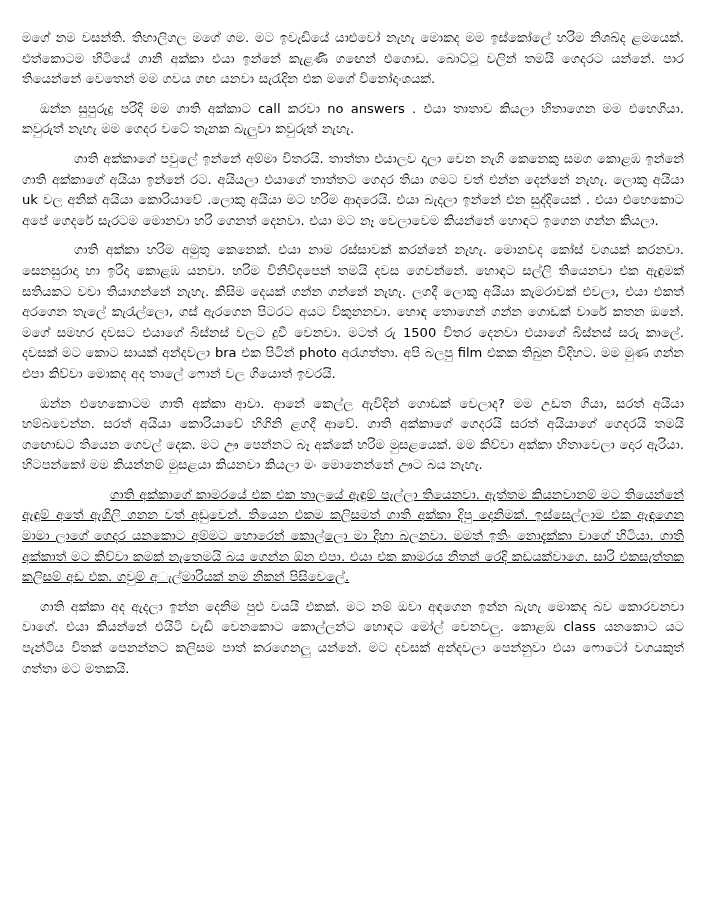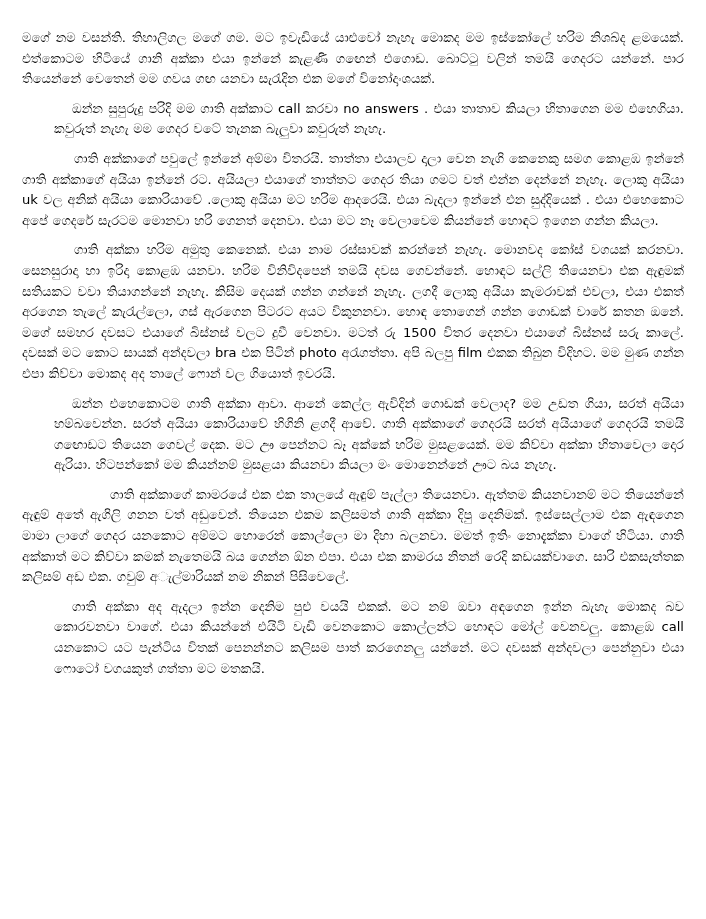--- a/index.html
+++ b/index.html
@@ -26,38 +26,38 @@
     font-size: 13.1px;
     line-height: 20.6px;
     text-align: justify;
     text-justify: inter-word;
     margin: 0 0 9px 0;
     word-spacing: 0.5px;
     color: #000000;
   }
   .para.indent-sm {
     text-indent: 18px;
-    margin-left: 32px;
   }
   .para.indent-md {
     text-indent: 52px;
   }
   .para.indent-lg {
     text-indent: 88px;
+    text-decoration: underline;
   }
   .para.first {
     text-indent: 0;
   }
 </style>
 </head>
 <body>
 
 <div class="page">
 
   <p class="para first">මගේ නම වසන්ති. තිහාලිගල මගේ ගම. මට ඉවැඩියේ යාළුවෝ නැහැ මොකද මම ඉස්කෝලේ හරිම නිශබ්ද ළමයෙක්. එත්කොටම හිටියේ ගානි අක්කා එයා ඉන්නේ කැළණි ගඟෙන් එගොඩ. බොට්ටු වලින් තමයි ගෙදරට යන්නේ. පාර තියෙන්නේ වෙතෙන් මම ගවය ගඟ යනවා සැරැදින එක මගේ විනෝදාංශයක්.</p>
   <p class="para indent-sm">ඔන්න සුපුරුදු පරිදි මම ගාති අක්කාට  call කරවා   no answers . එයා තාතාව කියලා හිතාගෙන මම එහෙගියා. කවුරුත් නැහැ   මම ගෙදර වටේ තැනක බැලුවා කවුරුත් නැහැ.</p>
   <p class="para indent-md">ගාති අක්කාගේ පවුලේ ඉන්නේ අම්මා විතරයි. තාත්තා එයාලව දාලා වෙන නැගි කෙනෙකු සමග කොළඹ ඉන්නේ ගාති අක්කාගේ අයියා ඉන්නේ රට. අයියලා එයාගේ තාත්තට ගෙදර තියා ගමට වත් එන්න දෙන්නේ නැහැ. ලොකු අයියා  uk වල අනික් අයියා කොරියාවේ .ලොකු අයියා මට හරිම ආදරෙයි.   එයා බැදලා ඉන්නේ එන සුද්දියෙක් .  එයා එහෙකොට අපේ ගෙදරේ සැරටම මොනවා හරි ගෙනත් දෙනවා. එයා මට නෑ වෙලාවෙම කියන්නේ හොඳට ඉගෙන ගන්න කියලා.</p>
   <p class="para indent-md">ගාති අක්කා හරිම අමුතු කෙනෙක්.   එයා නාම රස්සාවක් කරන්නේ නැහැ. මොනවද කෝස් වගයක් කරනවා. සෙනසුරාදා හා ඉරිදා කොළඹ යනවා. හරිම විනිවිදපෙන් තමයි දවස ගෙවන්නේ. හොඳට සල්ලි තියෙනවා එක ඇඳුමක් සතියකට වවා තියාගන්නේ නැහැ. කිසිම දෙයක් ගන්න ගන්නේ නැහැ. ලගදී ලොකු අයියා කැමරාවක් එවලා, එයා එකත් අරගෙන තැලේ කැරැල්ලො, ගස් ඇරගෙන පිටරට අයට විකුනනවා. හොඳ තොගෙන් ගන්න ගොඩක් වාරේ කතන ඔනේ. මගේ සමහර දවසට එයාගේ බිස්නස් වලට දුවී වෙනවා.  මටත් රු 1500 විතර දෙනවා එයාගේ බිස්නස් සරු කාලේ. දවසක් මට කොට සායක් අන්දවලා bra එක පිටින් photo අරැගත්තා. අපි බලපු   film එකක තිබුන විදිහට. මම මුණ ගන්න එපා කිව්වා මොකද අද තාලේ ෆොන් වල ගියොත් ඉවරයි.</p>
   <p class="para indent-sm">ඔන්න එහෙකොටම ගාති අක්කා ආවා. ආනේ කෙල්ල ඇවිදින් ගොඩක් වෙලාද? මම උඩත ගියා, සරත් අයියා හම්බවෙන්න. සරත් අයියා කොරියාවේ හිගිනි ළගදී ආවේ. ගාති අක්කාගේ ගෙදරයි සරත් අයියාගේ ගෙදරයි තමයි ගඟොඩට තියෙන ගෙවල් දෙක. මට ඌ පෙන්නට බෑ අක්කේ හරිම මුසළයෙක්. මම කිව්වා අක්කා හිතාවෙලා දොර ඇරියා. හිටපන්කෝ මම කියන්නම් මුසළයා කියනවා කියලා මං මොනෙන්නේ ඌට බය නැහැ.</p>
   <p class="para indent-lg">ගාති අක්කාගේ කාමරයේ එක එක තාලයේ ඇඳුම් පැල්ලා තියෙනවා. ඇත්තම කියනවානම් මට තියෙන්නේ ඇඳුම් අතේ ඇගිලි ගනන වත් අඩුවෙන්. තියෙන එකම කලිසමත් ගාති අක්කා දිපු දෙනිමක්. ඉස්සෙල්ලාම එක ඇඳගෙන මාමා ලාගේ ගෙදර යනකොට අම්මට හොරෙන් කොල්ලො මා දිහා බලනවා. මමත් ඉතිං නොදැක්කා වාගේ හිටියා. ගාති අක්කාත් මට කිව්වා කමක් නැතෙමයි බය ගෙන්න ඕන එපා.   එයා එක කාමරය නිතන් රෙදි කඩයක්වාගෙ. සාරි එකසැත්තක කලිසම් අඩ එක.   ගවුම් අැල්මාරියක් නම නිකන් පිසිවෙලේ.</p>
-  <p class="para indent-sm">ගාති අක්කා අද ඇදලා ඉන්න දෙනිම පුළු වයයි එකක්. මට නම් ඔවා අඳගෙන ඉන්න බැහැ මොකද බව කොරවනවා වාගේ. එයා කියන්නේ එයිටි වැඩි වෙනකොට කොල්ලන්ට හොඳට මෝල් වෙනවලු. කොළඹ  call යනකොට යට පැන්ටිය විතක් පෙනන්නට කලිසම පාත් කරගෙනලු යන්නේ. මට දවසක් අන්දවලා පෙන්නුවා එයා ෆොටෝ වගයකුත් ගත්තා මට මතකයි.</p>
+  <p class="para indent-sm">ගාති අක්කා අද ඇදලා ඉන්න දෙනිම පුළු වයයි එකක්. මට නම් ඔවා අඳගෙන ඉන්න බැහැ මොකද බව කොරවනවා වාගේ. එයා කියන්නේ එයිටි වැඩි වෙනකොට කොල්ලන්ට හොඳට මෝල් වෙනවලු. කොළඹ  class යනකොට යට පැන්ටිය විතක් පෙනන්නට කලිසම පාත් කරගෙනලු යන්නේ. මට දවසක් අන්දවලා පෙන්නුවා එයා ෆොටෝ වගයකුත් ගත්තා මට මතකයි.</p>
 
 </div>
 
 </body></html>

